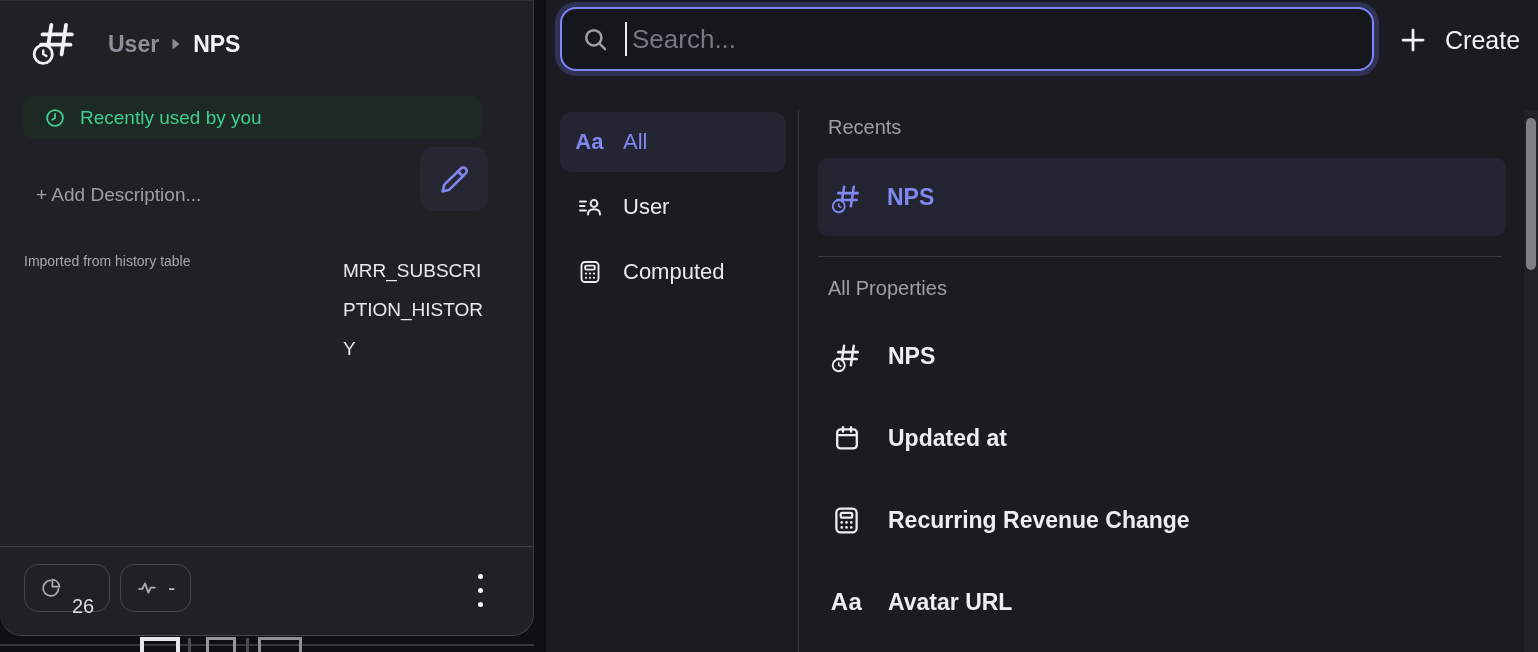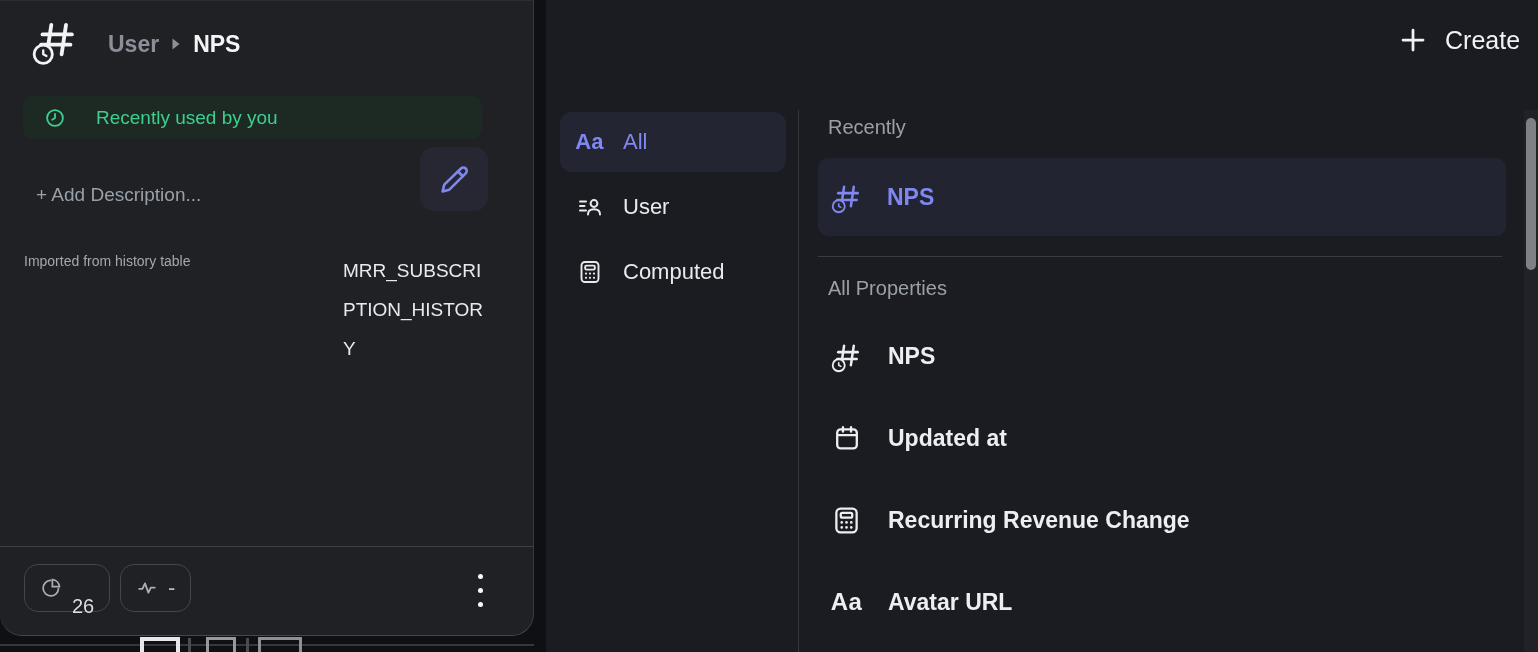--- a/index.html
+++ b/index.html
@@ -23,21 +23,21 @@
   }
   .prop-icon-lg { position:absolute; left:28px; top:15px; width:54px; height:50px; color:#f2f3f5; }
   .breadcrumb { position:absolute; left:108px; top:28px; height:30px; display:flex; align-items:center; gap:12px; font-size:23px; font-weight:600; }
   .bc-parent { color:#8b8f97; }
   .bc-sep { width:10px; height:14px; }
   .bc-current { color:#f4f5f7; font-weight:700; }
 
   .recent-pill {
     position:absolute; left:23px; top:95px; width:459px; height:43px;
     background:#1c2a23; border-radius:10px;
-    display:flex; align-items:center; gap:30px; padding:0 21px;
+    display:flex; align-items:center; gap:14px; padding:0 21px;
     color:#3ecf8e; font-size:19px; font-weight:500;
   }
   .clock-icon { width:22px; height:22px; flex:0 0 auto; }
 
   .add-desc { position:absolute; left:36px; top:183px; font-size:19px; color:#9aa0a8; cursor:pointer; }
   .edit-btn {
     position:absolute; left:420px; top:146px; width:68px; height:64px;
     border-radius:14px; background:#262733; color:#8187f0;
     display:flex; align-items:center; justify-content:center; cursor:pointer;
   }
@@ -210,20 +210,30 @@
   <div class="hline"></div>
   <div class="sq sq1"></div>
   <div class="vt vt1"></div>
   <div class="sq sq2"></div>
   <div class="vt vt2"></div>
   <div class="sq sq3"></div>
 </div>
 
 <div class="modal">
 
+  <div class="search-box">
+    <svg class="search-icon" viewBox="0 0 24 24" fill="none" stroke="currentColor" stroke-width="2.2" stroke-linecap="round">
+      <circle cx="10.5" cy="10.5" r="6.8"></circle>
+      <line x1="15.6" y1="15.6" x2="20.5" y2="20.5"></line>
+    </svg>
+    <div class="input-wrap">
+      <div class="caret"></div>
+      <input class="search-input" type="text" placeholder="Search..." style="">
+    </div>
+  </div>
 
   <div class="create-btn">
     <svg class="plus-icon" viewBox="0 0 24 24" fill="none" stroke="currentColor" stroke-width="2.2" stroke-linecap="round">
       <line x1="12" y1="4" x2="12" y2="20"></line>
         <line x1="4" y1="12" x2="20" y2="12"></line>
     </svg>
     <span>Create</span>
   </div>
 
   <div class="tabs">
@@ -259,21 +269,21 @@
               <circle cx="17" cy="18.8" r="1.1"></circle>
           </g>
         </svg>
       </span>
       <span>Computed</span>
     </div>
   </div>
 
   <div class="v-divider"></div>
 
-  <div class="section-header recents-header">Recently</div>
+  <div class="section-header recents-header">Recents</div>
 
   <div class="nps-row" style="--knock:#232431">
     <span class="p-icon">
       <svg class="hash-clock" viewBox="0 0 34 34">
         <g stroke="currentColor" stroke-width="2.6" stroke-linecap="round" fill="none">
           <line x1="14.5" y1="6" x2="11.5" y2="26"></line>
           <line x1="24.5" y1="6" x2="21.5" y2="26"></line>
           <line x1="8.5" y1="12.5" x2="28.5" y2="12.5"></line>
           <line x1="7.5" y1="19.5" x2="27.5" y2="19.5"></line>
         </g>

